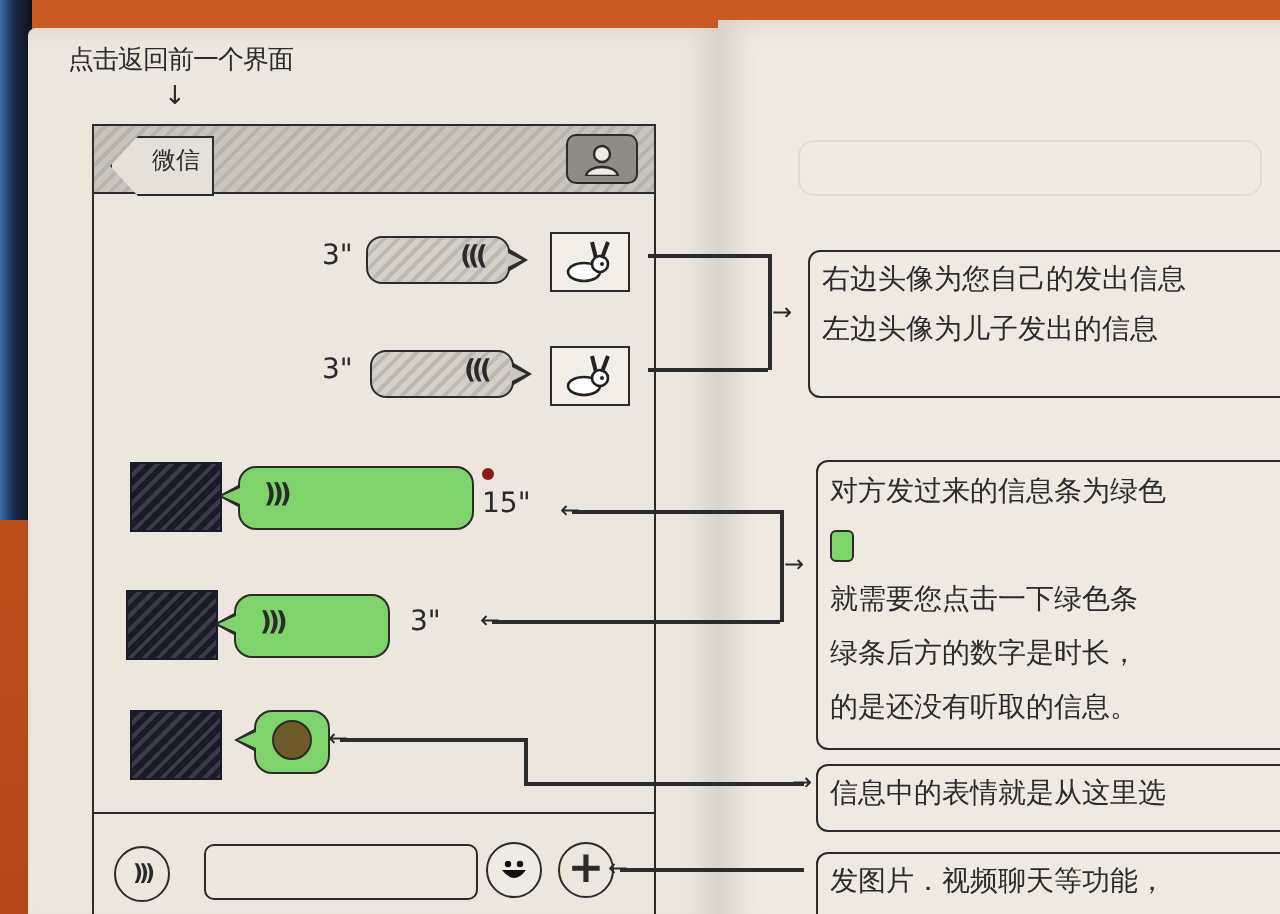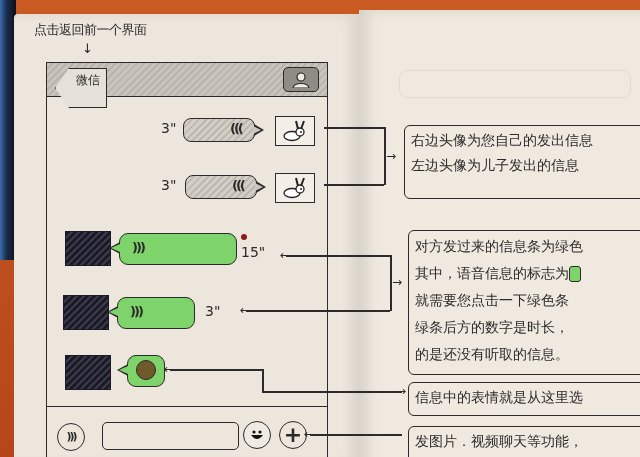--- a/index.html
+++ b/index.html
@@ -17,21 +17,21 @@
   .ghost{position:absolute;border:1px solid rgba(0,0,0,0.06);border-radius:8px;}
   .hand{font-family:"DejaVu Sans",sans-serif;color:#2b2b2b;}
   .top-note{position:absolute;left:34px;top:21px;font-size:13px;letter-spacing:-0.5px;}
   .down-arrow{position:absolute;left:82px;top:42px;font-size:13px;line-height:13px;}
 
   .phone{position:absolute;left:46px;top:62px;width:280px;height:420px;
        border:1.5px solid #2b2b2b;border-bottom:none;}
   .titlebar{position:absolute;left:0;top:0;right:0;height:33px;
        background:repeating-linear-gradient(135deg,#c8c3bb 0 3px,#b8b3ab 3px 5px);
        border-bottom:1.5px solid #2b2b2b;}
-  .back-btn{position:absolute;left:8px;top:5px;height:40px;width:52px;
+  .back-btn{position:absolute;left:8px;top:5px;height:30px;width:52px;
        border:1.5px solid #2b2b2b;background:#e6e1d8;
        clip-path:polygon(14px 0,100% 0,100% 100%,14px 100%,0 50%);
        font-size:12px;line-height:22px;text-align:right;padding-right:6px;box-sizing:border-box;}
   .title{position:absolute;left:76px;top:6px;font-size:15px;letter-spacing:-0.3px;}
   .profile-btn{position:absolute;right:8px;top:4px;width:34px;height:23px;
        background:#8f8b85;border:1.5px solid #2b2b2b;border-radius:5px;
        display:flex;align-items:center;justify-content:center;}
 
   .msg{position:absolute;}
   .dur{position:absolute;font-size:14px;}
@@ -190,21 +190,21 @@
 <div class="line" style="left:310px;top:434px;width:92px;height:1.5px;"></div>
 <div class="arrowhead" style="left:304px;top:428px;">←</div>
 
 <div class="note hand" style="left:404px;top:125px;width:250px;height:74px;">
   <div>右边头像为您自己的发出信息</div>
   <div>左边头像为儿子发出的信息</div>
 </div>
 
 <div class="note hand" style="left:408px;top:230px;width:250px;height:145px;line-height:27px;">
   <div>对方发过来的信息条为绿色</div>
-  <div><span>其中，语音信息的标志为</span><span class="mini-green"></span></div>
+  <div><span class="mini-green"></span></div>
   <div>就需要您点击一下绿色条</div>
   <div>绿条后方的数字是时长，</div>
   <div>的是还没有听取的信息。</div>
 </div>
 
 <div class="note hand" style="left:408px;top:382px;width:250px;height:34px;">
   <div>信息中的表情就是从这里选</div>
 </div>
 
 <div class="note hand" style="left:408px;top:426px;width:250px;height:40px;">

